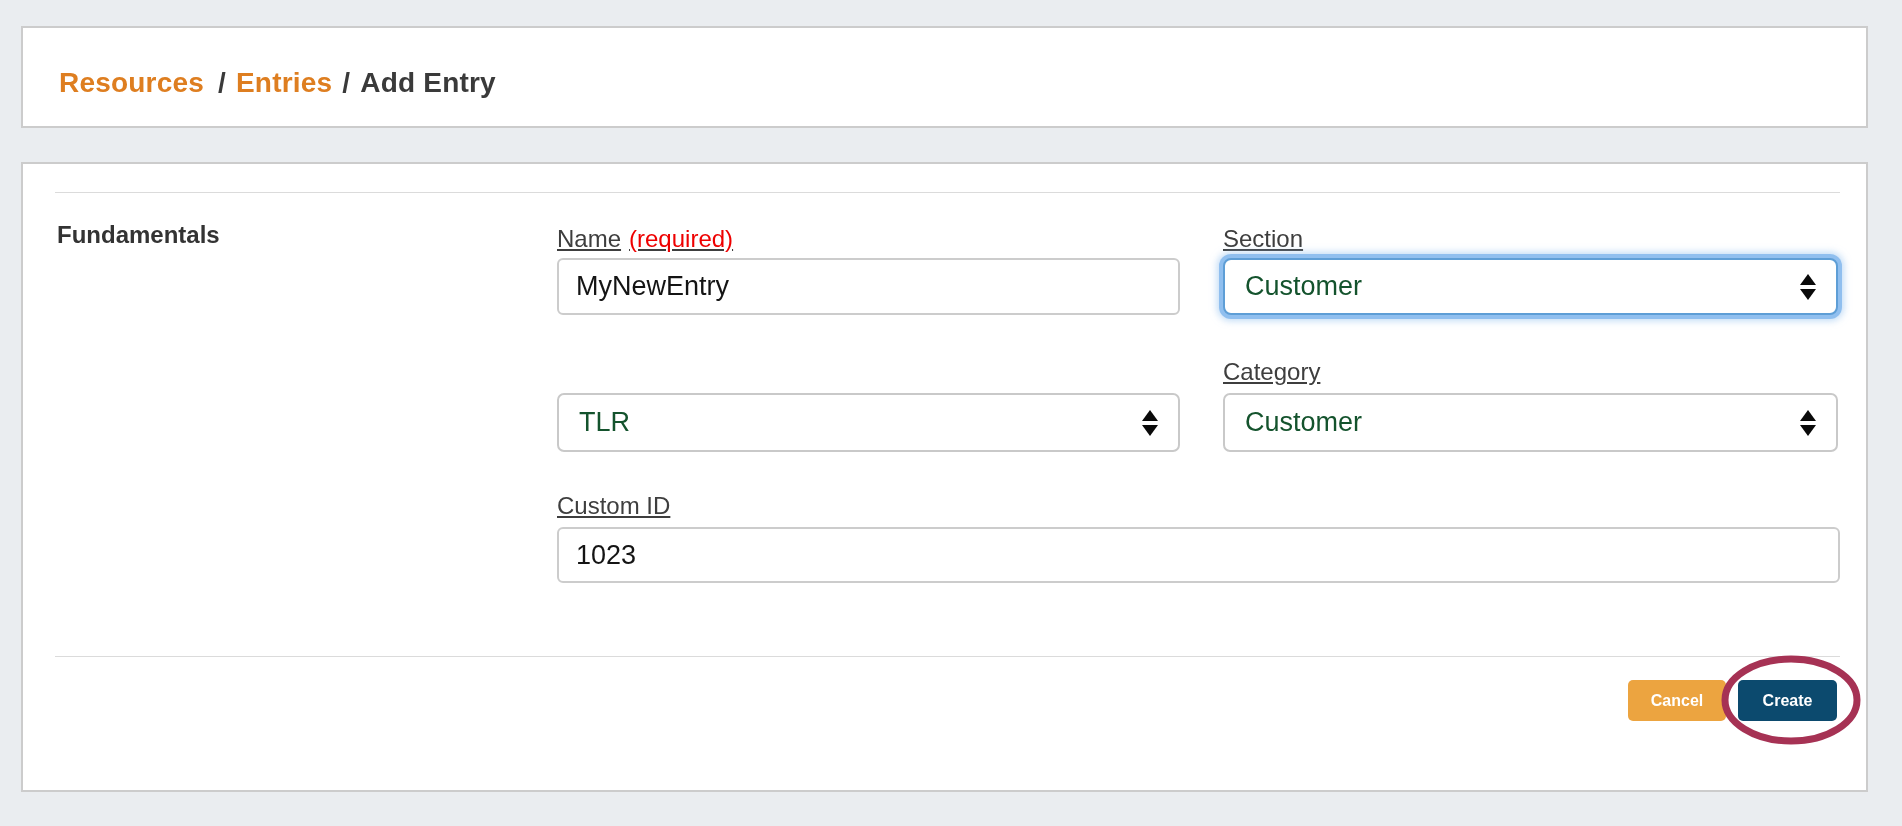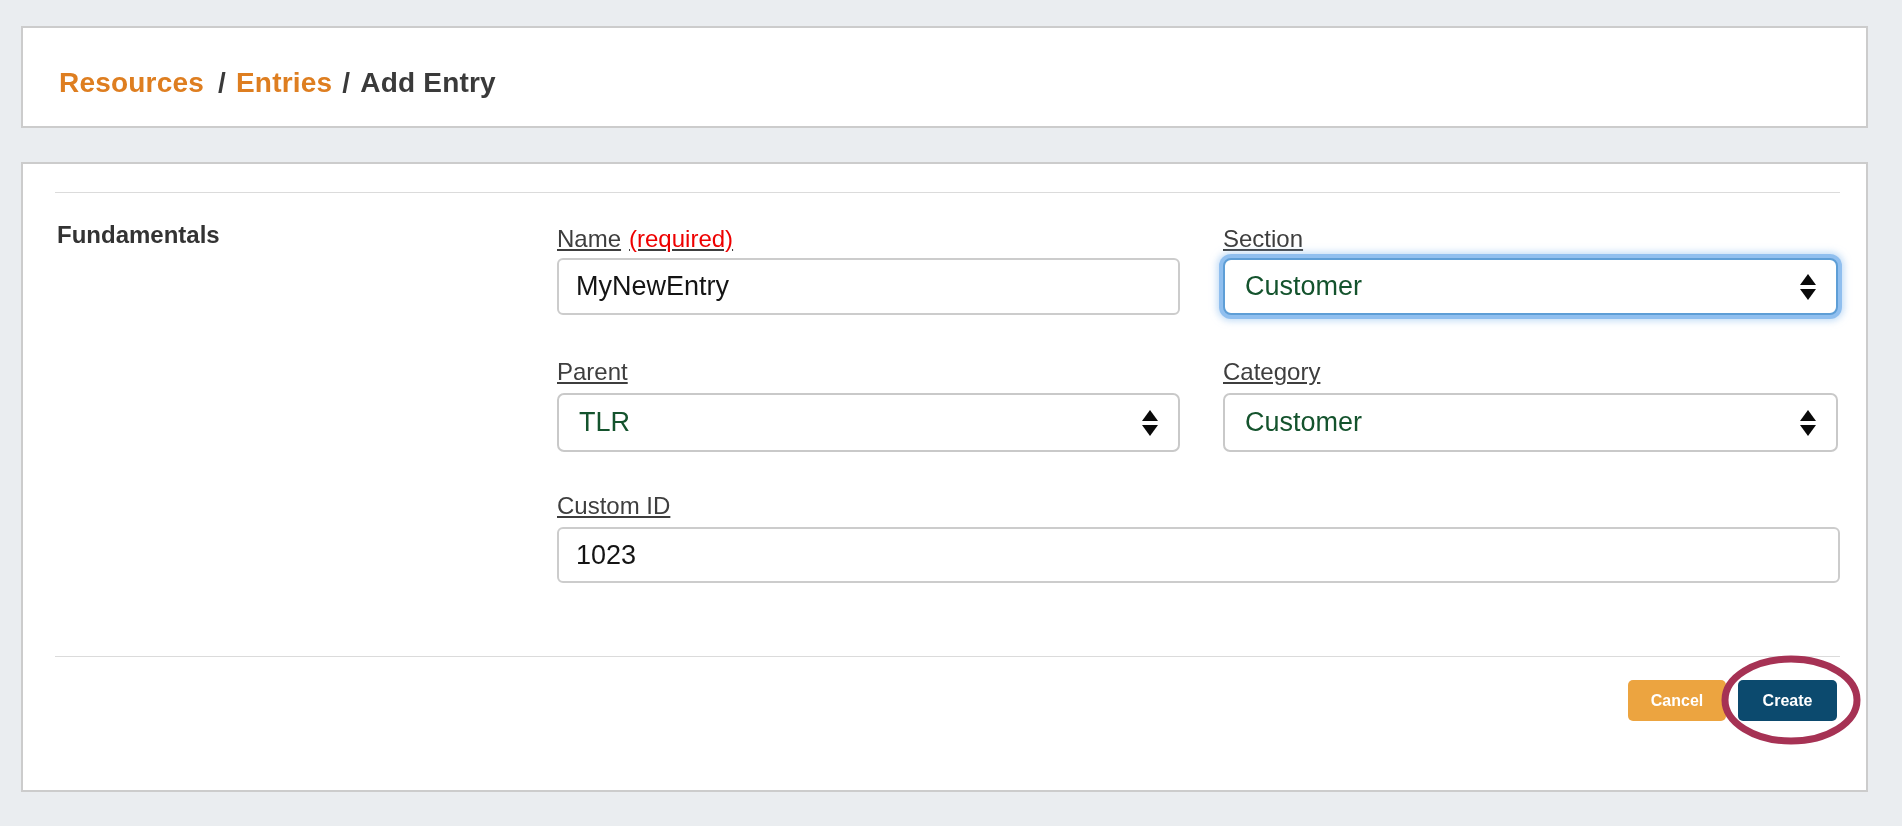--- a/index.html
+++ b/index.html
@@ -154,21 +154,20 @@
 
     <div class="field-label col-right row1-label">Section</div>
     <div class="select focused col-right row1-field">
       <span>Customer</span>
       <span class="select-arrows">
         <span class="tri-up"></span>
           <span class="tri-down"></span>
       </span>
     </div>
 
-    <div class="field-label col-left row2-label">Parent</div>
     <div class="select col-left row2-field">
       <span>TLR</span>
       <span class="select-arrows">
         <span class="tri-up"></span>
           <span class="tri-down"></span>
       </span>
     </div>
 
     <div class="field-label col-right row2-label">Category</div>
     <div class="select col-right row2-field">

